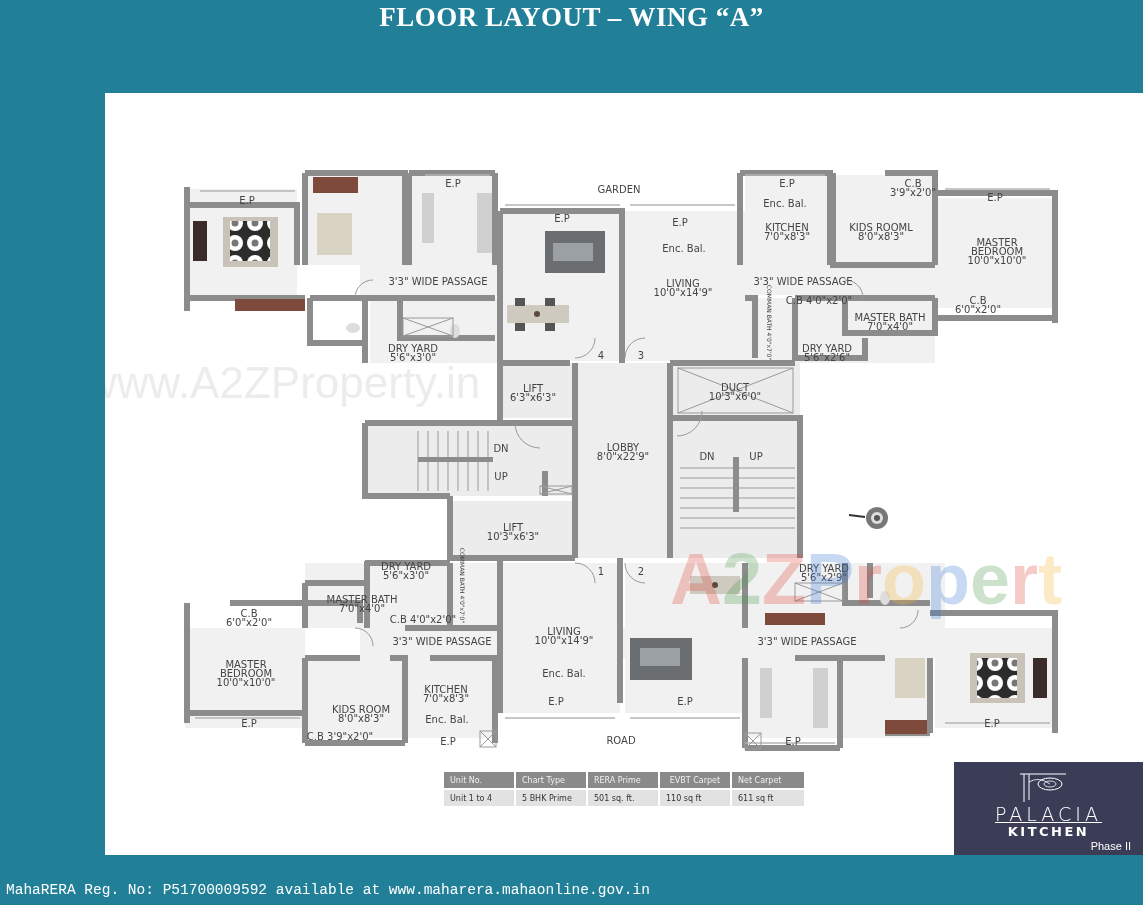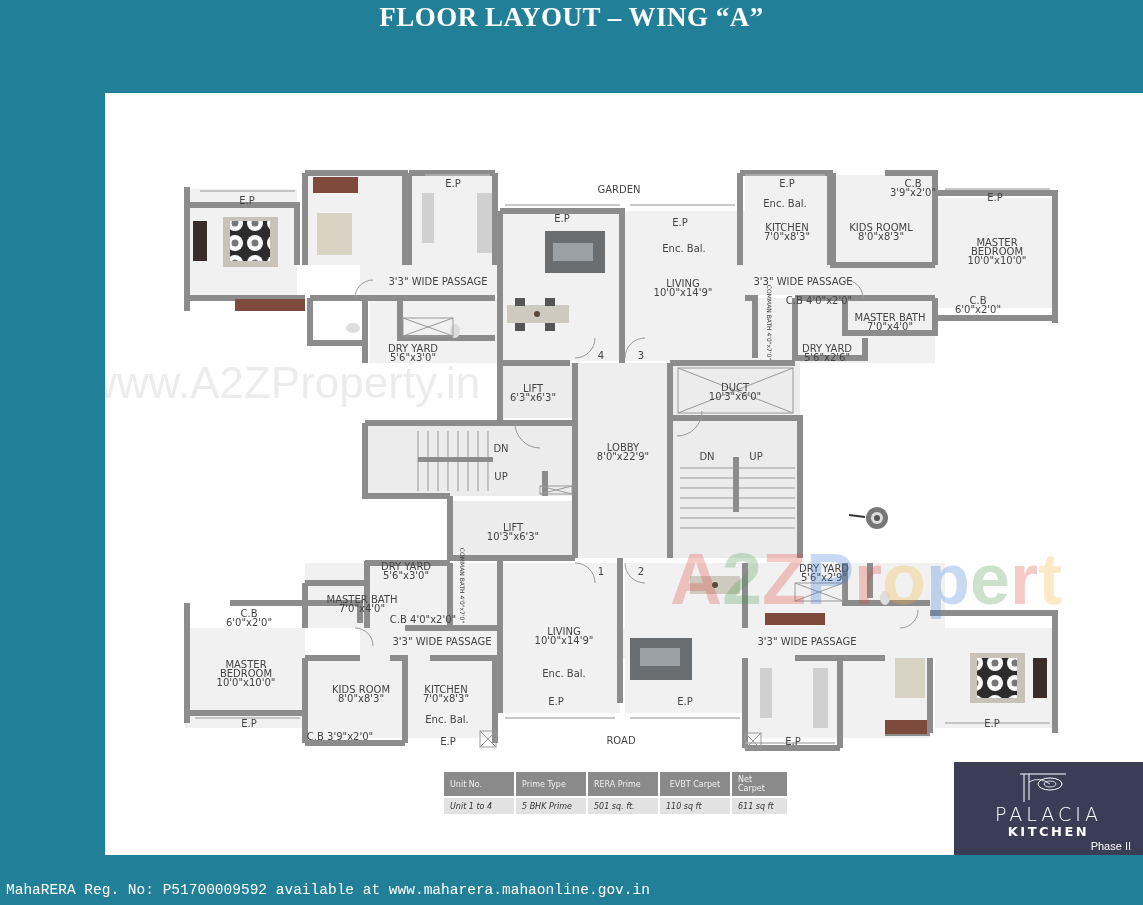--- a/index.html
+++ b/index.html
@@ -12,25 +12,25 @@
     font-family: "DejaVu Sans", sans-serif; }
   .plan { position: absolute; left: 0; top: 0; width: 1038px; height: 762px; }
   .lbl { position: absolute; font-family: "DejaVu Sans", sans-serif; font-size: 10px; color: #444; text-align: center; line-height: 9px; white-space: nowrap; transform: translateX(-50%); }
   .wm1 { position: absolute; left: -20px; top: 265px; font-size: 44px; color: rgba(150,150,150,0.18); font-family: "Liberation Sans", sans-serif; white-space: nowrap; }
   .wm2 { position: absolute; left: 565px; top: 445px; font-size: 72px; font-weight: bold; white-space: nowrap; opacity: 0.28; font-family: "Liberation Sans", sans-serif; }
   .wm2 span:nth-child(1){color:#e0443b}.wm2 span:nth-child(2){color:#4a9b4f}.wm2 span:nth-child(3){color:#e0443b}
   .wm2 span:nth-child(4){color:#3d7bd6}.wm2 span:nth-child(5){color:#e0443b}.wm2 span:nth-child(6){color:#f2b632}
   .wm2 span:nth-child(7){color:#3d7bd6}.wm2 span:nth-child(8){color:#4a9b4f}.wm2 span:nth-child(9){color:#e0443b}.wm2 span:nth-child(10){color:#f2b632}
   .carpet-table { position: absolute; left: 337px; top: 677px; border-collapse: separate; border-spacing: 2px; font-size: 8px; font-family: "DejaVu Sans", sans-serif; }
   .carpet-table th { background: #8a8a8a; color: #f0f0f0; font-weight: normal; text-align: left; padding: 3px 6px; height: 16px; }
-  .carpet-table td { background: #e2e2e2; color: #333; padding: 3px 6px; height: 16px; font-style: italic; }
-  .carpet-table .c1 { width: 70px; } .carpet-table .c2 { width: 70px; } .carpet-table .c3 { width: 70px; } .carpet-table .c4 { width: 70px; text-align: center; } .carpet-table .c5 { width: 55px; }
+  .carpet-table td { background: #e2e2e2; color: #333; padding: 3px 6px; height: 16px; }
+  .carpet-table .c1 { width: 70px; } .carpet-table .c2 { width: 70px; } .carpet-table .c3 { width: 70px; } .carpet-table .c4 { width: 70px; text-align: center; } .carpet-table .c5 { width: 72px; }
   .logo { position: absolute; left: 849px; top: 669px; width: 189px; height: 93px; background: #3b3d57; color: #fff; }
   .logo-mark { position: absolute; left: 60px; top: 8px; }
-  .logo-palacia { position: absolute; left: 0; top: 41px; width: 100%; text-align: center; font-size: 19px; letter-spacing: 4px; font-family: "DejaVu Sans", sans-serif; font-weight: 300; }
+  .logo-palacia { position: absolute; left: 0; top: 41px; width: 100%; text-align: center; font-size: 19px; letter-spacing: 4px; font-family: "DejaVu Sans", sans-serif; font-weight: 300; text-decoration: underline; }
   .logo-kingston { position: absolute; left: 0; top: 62px; width: 100%; text-align: center; font-size: 13px; font-weight: bold; letter-spacing: 2.5px; font-family: "DejaVu Sans", sans-serif; }
   .logo-phase { position: absolute; right: 12px; top: 78px; font-size: 11px; font-family: "Liberation Sans", sans-serif; }
   .footer { position: absolute; left: 6px; top: 882px; color: #fff; font-size: 14.5px; font-family: Liberation Mono, monospace; }
 </style>
 </head>
 <body>
 
 <div class="page-title">FLOOR LAYOUT – WING “A”</div>
 
 <div class="sheet">
@@ -306,41 +306,41 @@
   <div class="lbl" style="left:301px;top:469px"><span>DRY YARD</span><br><span>5'6"x3'0"</span></div>
   <div class="lbl" style="left:719px;top:471px"><span>DRY YARD</span><br><span>5'6"x2'9"</span></div>
   <div class="lbl" style="left:357px;top:488px;transform:translateX(-50%) rotate(90deg);font-size:6px"><span>COMMAN</span> <span>BATH</span> <span>4'0"x7'0"</span></div>
   <div class="lbl" style="left:257px;top:502px"><span>MASTER BATH</span><br><span>7'0"x4'0"</span></div>
   <div class="lbl" style="left:144px;top:516px"><span>C.B</span><br><span>6'0"x2'0"</span></div>
   <div class="lbl" style="left:318px;top:522px">C.B 4'0"x2'0"</div>
   <div class="lbl" style="left:337px;top:544px">3'3" WIDE PASSAGE</div>
   <div class="lbl" style="left:702px;top:544px">3'3" WIDE PASSAGE</div>
   <div class="lbl" style="left:459px;top:534px"><span>LIVING</span><br><span>10'0"x14'9"</span></div>
   <div class="lbl" style="left:141px;top:567px"><span>MASTER</span><br><span>BEDROOM</span><br><span>10'0"x10'0"</span></div>
-  <div class="lbl" style="left:256px;top:592px"><span>KIDS ROOM</span><br><span>8'0"x8'3"</span></div>
+  <div class="lbl" style="left:256px;top:612px"><span>KIDS ROOM</span><br><span>8'0"x8'3"</span></div>
   <div class="lbl" style="left:341px;top:592px"><span>KITCHEN</span><br><span>7'0"x8'3"</span></div>
   <div class="lbl" style="left:459px;top:576px">Enc. Bal.</div>
   <div class="lbl" style="left:342px;top:622px">Enc. Bal.</div>
   <div class="lbl" style="left:451px;top:604px">E.P</div>
   <div class="lbl" style="left:580px;top:604px">E.P</div>
   <div class="lbl" style="left:144px;top:626px">E.P</div>
   <div class="lbl" style="left:887px;top:626px">E.P</div>
   <div class="lbl" style="left:235px;top:639px"><span>C.B</span> <span>3'9"x2'0"</span></div>
   <div class="lbl" style="left:343px;top:644px">E.P</div>
   <div class="lbl" style="left:688px;top:644px">E.P</div>
   <div class="lbl" style="left:516px;top:643px">ROAD</div>
 
   <div class="wm2"><span>A</span><span>2</span><span>Z</span><span>P</span><span>r</span><span>o</span><span>p</span><span>e</span><span>r</span><span>t</span></div>
 
 
   <table class="carpet-table">
     <thead>
       <tr>
         <th class="c1">Unit No.</th>
-        <th class="c2">Prime Type</th>
+        <th class="c2">Chart Type</th>
         <th class="c3">RERA Prime</th>
         <th class="c4">EVBT Carpet</th>
         <th class="c5">Net Carpet</th>
       </tr>
     </thead>
     <tbody>
       <tr>
         <td>Unit 1 to 4</td>
         <td>5 BHK Prime</td>
         <td>501 sq. ft.</td>

